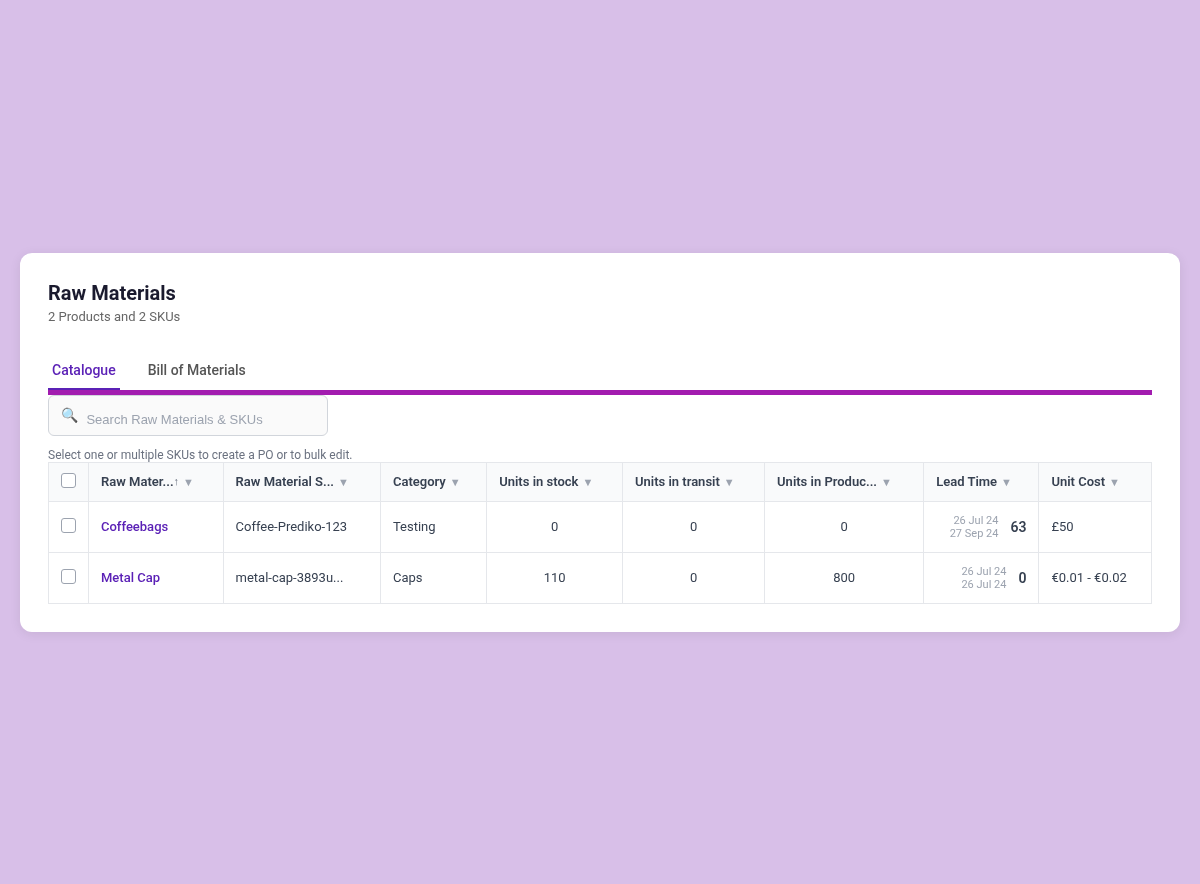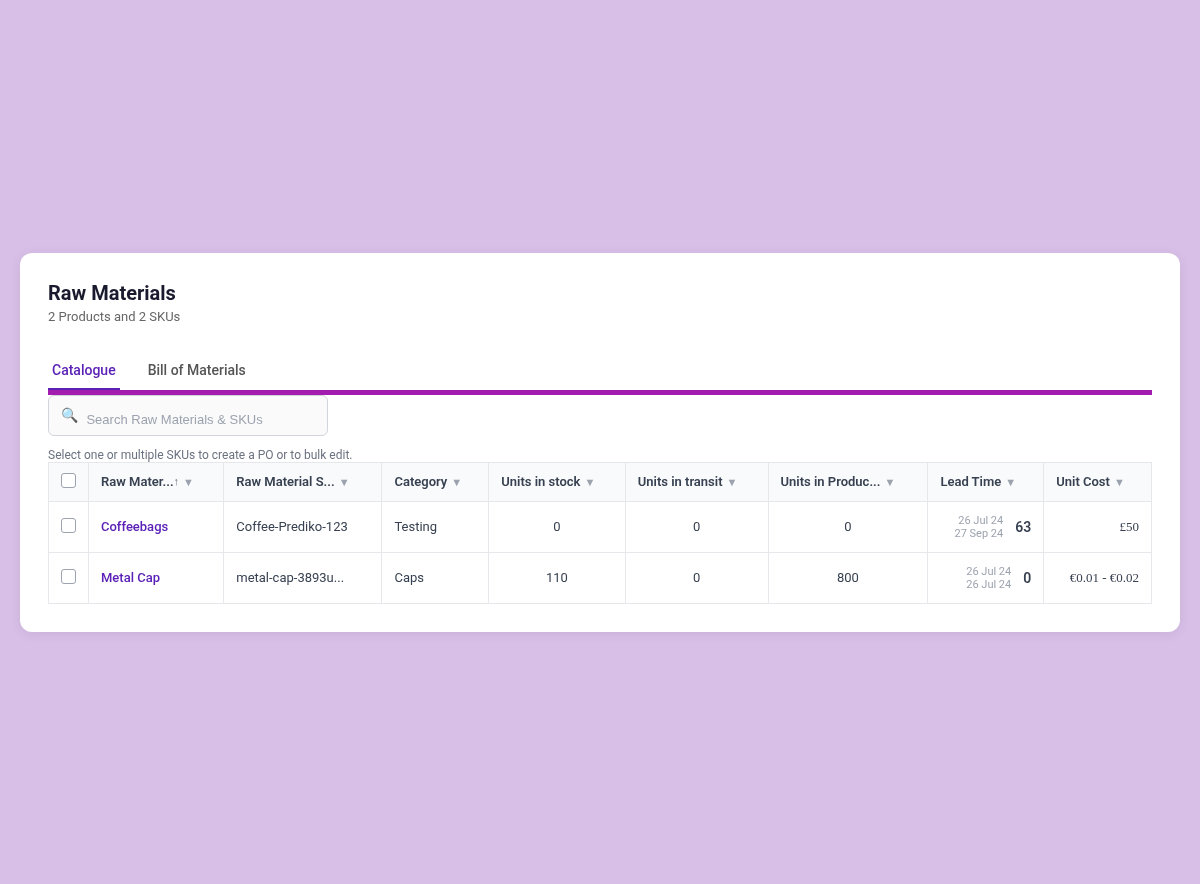--- a/index.html
+++ b/index.html
@@ -151,23 +151,21 @@
       color: #9ca3af;
       text-align: right;
     }
     .lead-time-num {
       font-size: 14px;
       font-weight: 600;
       color: #374151;
       text-align: left;
     }
     .unit-cost-cell {
-      text-align: right;
       color: #374151;
-      font-family: Liberation Serif, serif;
     }
     .num-cell {
       text-align: center;
     }
   </style>
 </head>
 <body>
 
 <div class="card">
   <div class="page-title">Raw Materials</div>

